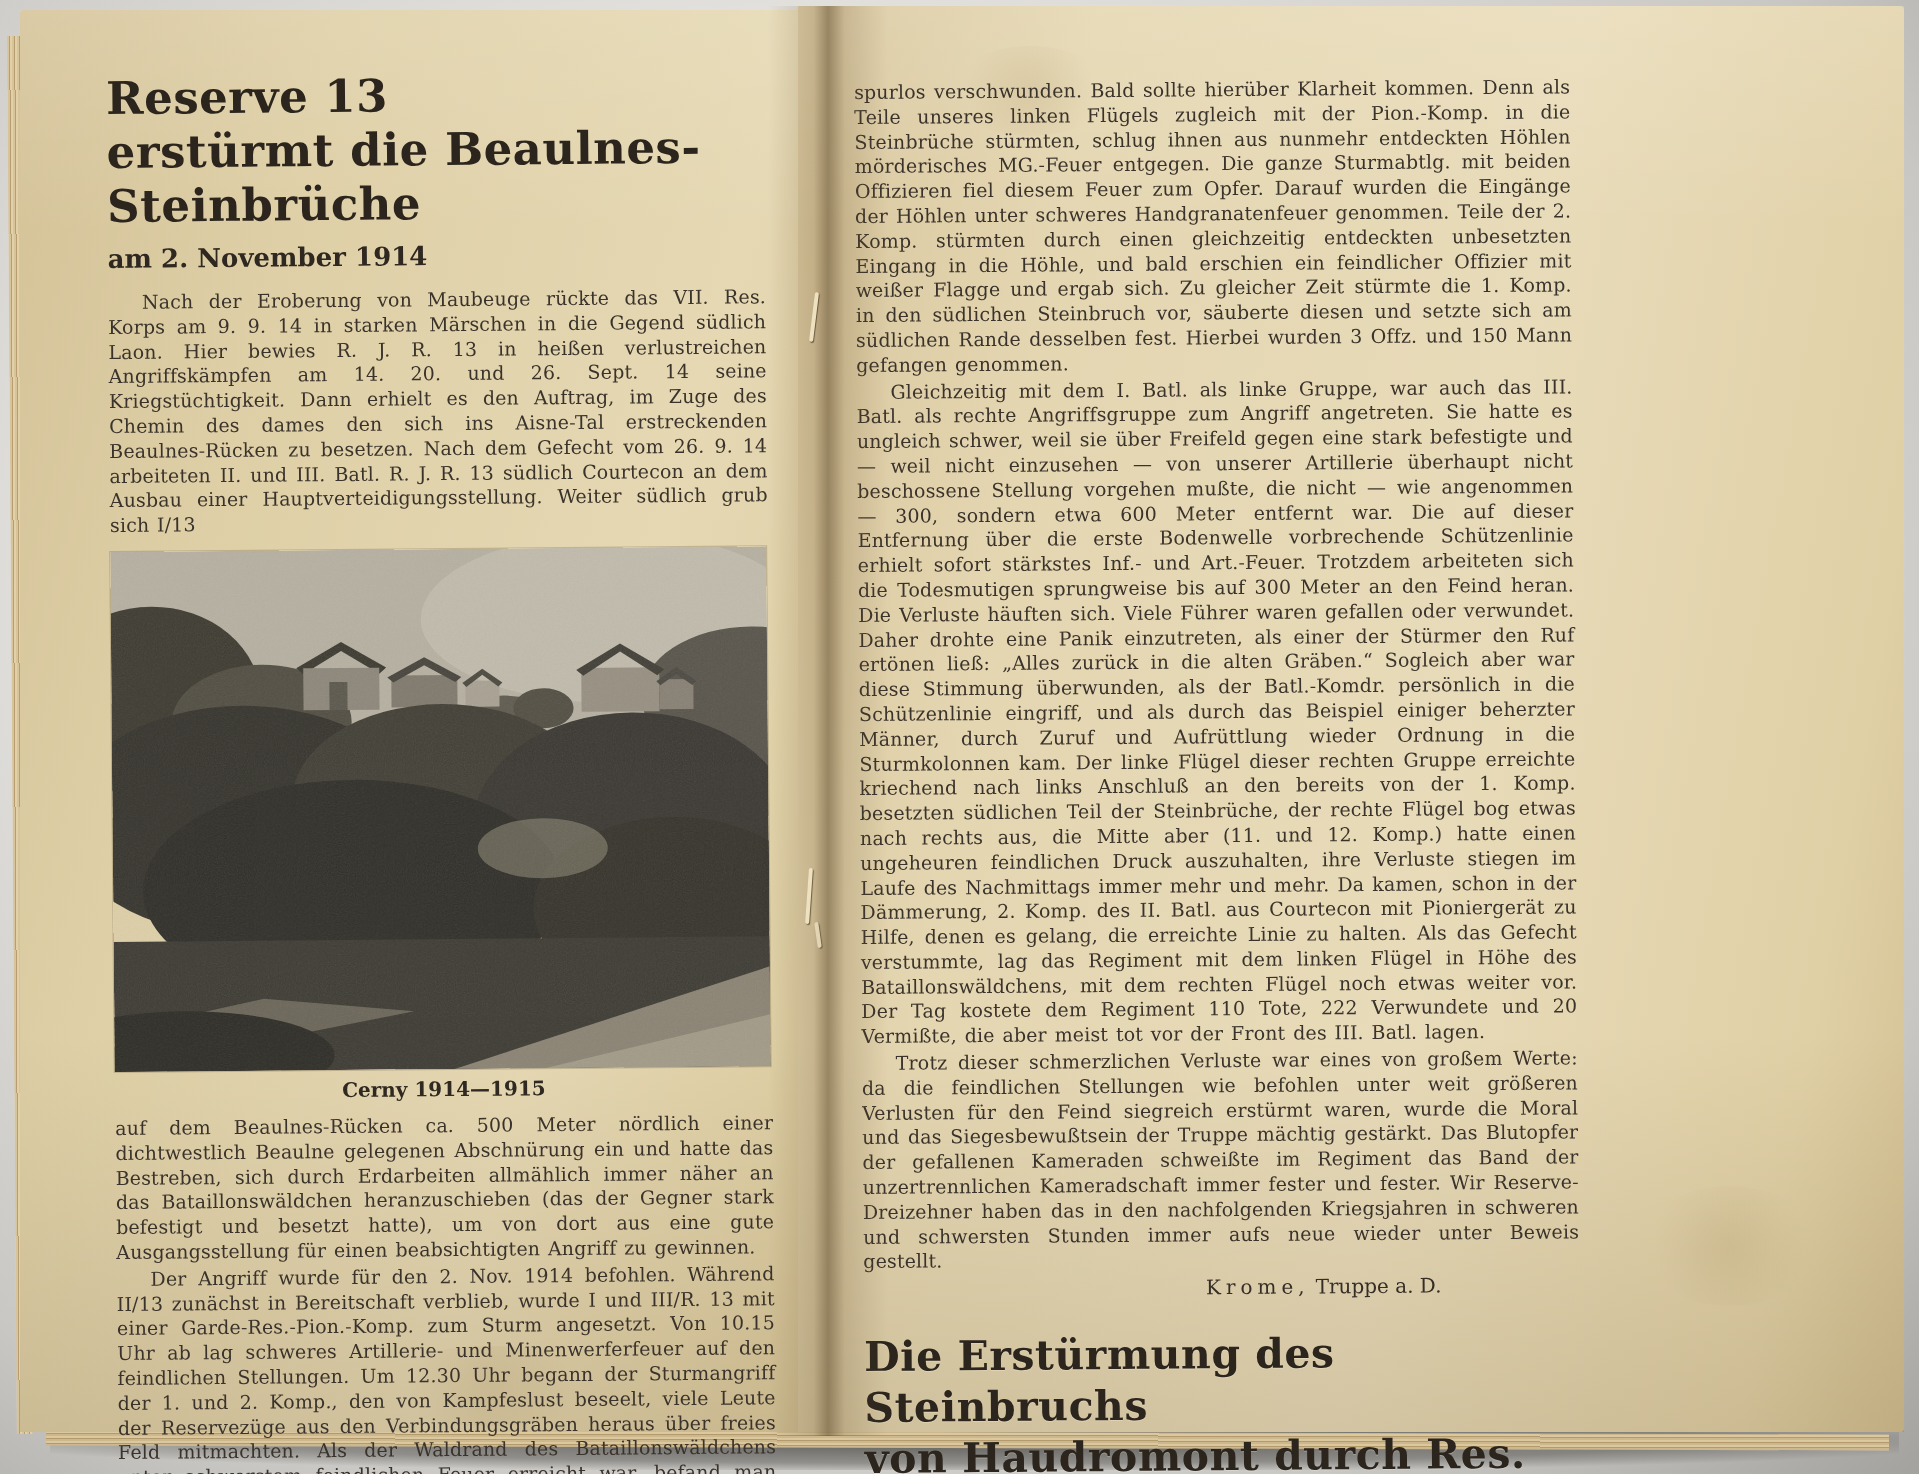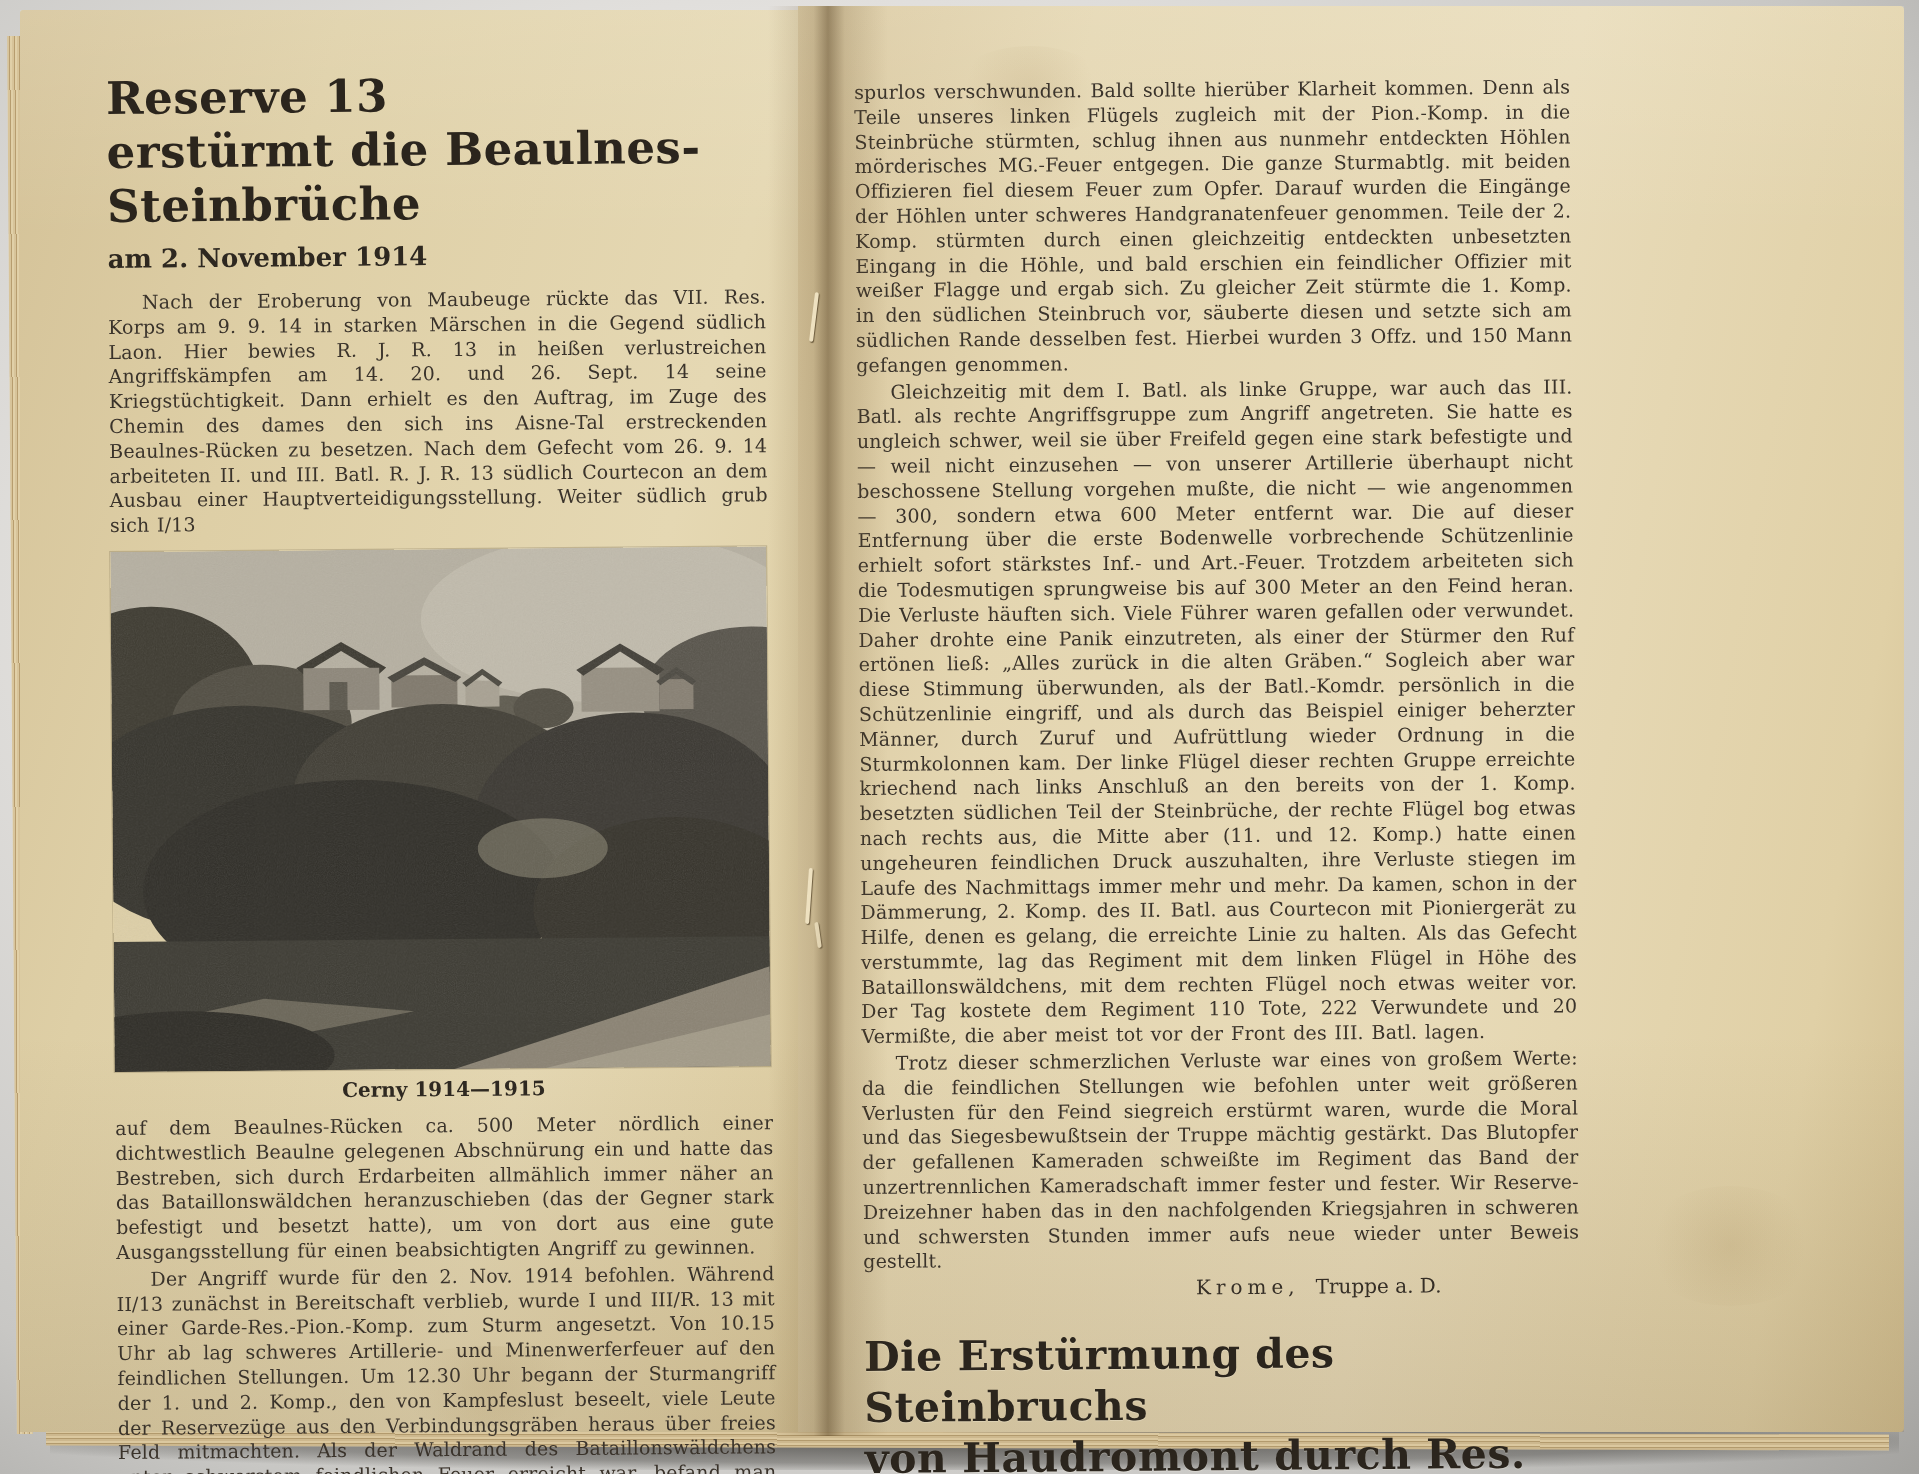--- a/index.html
+++ b/index.html
@@ -59,21 +59,21 @@
   .h1-right{font-size:41px;line-height:51px;margin-top:30px;text-shadow:0 1px 0 rgba(255,250,235,.25);}
   .subtitle{font-size:26px;font-weight:700;margin:10px 0 16px;color:#2e2820;}
   p.body{margin:0 0 2px 0;font-size:19px;line-height:24.8px;text-align:justify;
     word-spacing:1.6px;letter-spacing:.15px;color:#3a332b;}
   p.indent{text-indent:34px;}
   figure.photo{margin:14px 0 8px 0;width:656px;height:520px;overflow:hidden;
     box-shadow:0 0 0 1px rgba(90,78,55,.25);}
   figure.photo svg{display:block;width:100%;height:100%;}
   .caption{text-align:center;font-weight:700;font-size:20px;margin:8px 0 12px;color:#2f2921;}
   .signature{margin:4px 0 0;text-align:right;padding-right:138px;font-size:20px;color:#352e26;}
-  .sig-name{letter-spacing:5px;margin-right:16px;}
+  .sig-name{letter-spacing:5px;margin-right:6px;}
 </style>
 </head>
 <body>
 
 <div class="scene">
 
   <div class="book-shadow"></div>
   <div class="edge-left"></div>
   <div class="edge-bottom"></div>
 

